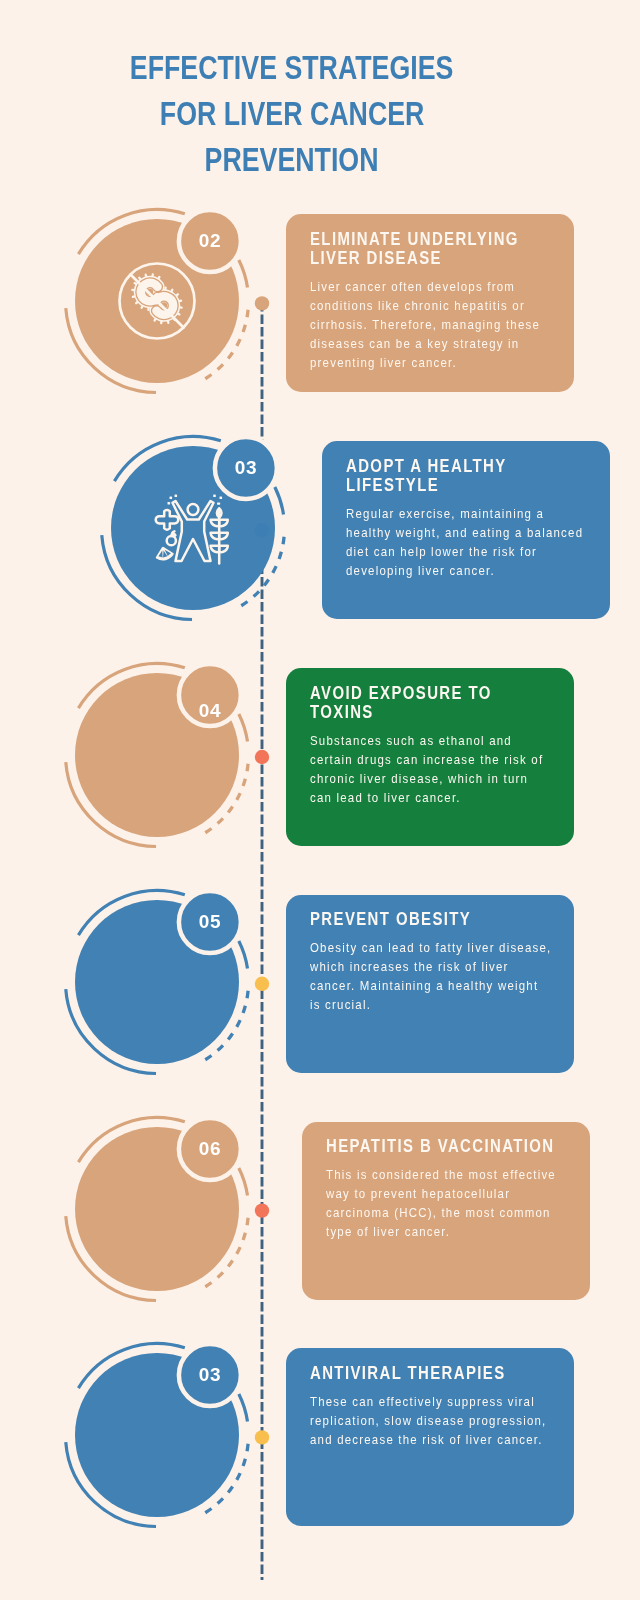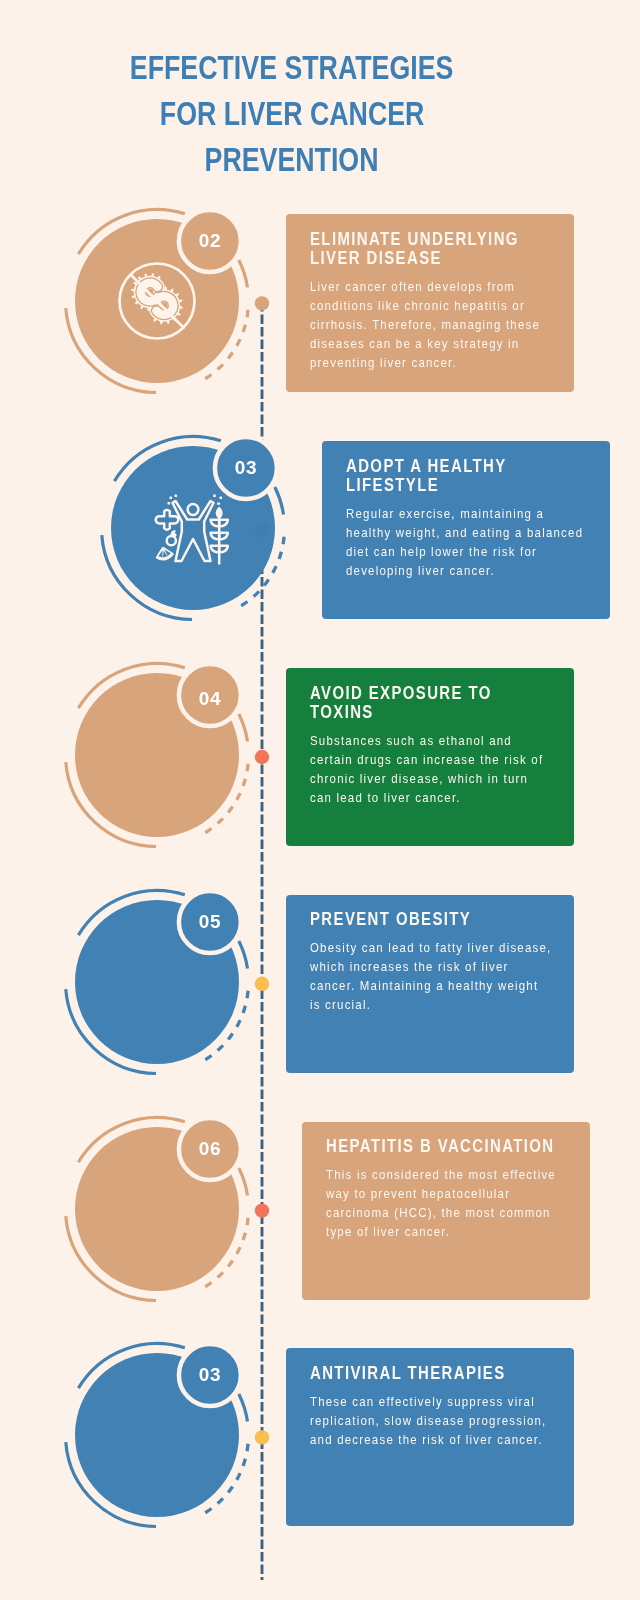--- a/index.html
+++ b/index.html
@@ -6,21 +6,21 @@
   html,body{margin:0;padding:0;}
   body{width:640px;height:1600px;background:#fdf2ea;font-family:"Liberation Sans",sans-serif;overflow:hidden;}
   .page{position:relative;width:640px;height:1600px;}
   .title{position:absolute;left:0;top:44px;width:584px;text-align:center;color:#3d7fb4;
     font-family:"Liberation Sans",sans-serif;font-weight:bold;font-size:34px;line-height:46px;letter-spacing:0px;}
   .title-line{display:block;}
   .title-line>span{display:inline-block;transform:scaleX(0.787);transform-origin:center;}
   .spine{position:absolute;left:0;top:0;width:640px;height:1600px;pointer-events:none;}
   .step{position:absolute;left:0;width:640px;}
   .medal{position:absolute;left:55px;width:210px;height:210px;}
-  .card{position:absolute;border-radius:4px;box-sizing:border-box;padding-left:20px;}
+  .card{position:absolute;border-radius:15px;box-sizing:border-box;padding-left:20px;}
   .card-inner{position:absolute;left:24.4px;top:15.6px;width:320px;white-space:nowrap;transform:scaleX(0.856);transform-origin:left top;}
   .card-h{font-family:"Liberation Sans",sans-serif;font-weight:bold;font-size:17.46px;letter-spacing:1.64px;color:#fdf7f1;line-height:19.1px;text-transform:uppercase;margin:0;}
   .card-b{font-family:"Liberation Sans",sans-serif;font-size:13.38px;letter-spacing:1.42px;color:#fdf7f1;line-height:19px;margin:9px 0 0 0;}
   .badge-num{position:absolute;color:#fff;font-weight:bold;font-size:19px;letter-spacing:0.5px;
     text-align:center;width:60px;}
 </style>
 </head>
 <body>
 
 <div class="page">
@@ -129,21 +129,21 @@
       <div class="step" style="top: 638px; height: 238px;">
         <svg class="medal" viewBox="0 0 260 260" style="left: 27px; top: 0px; width: 260px; height: 260px;">
           <path d="M 51.41 70.15 A 91.5 91.5 0 0 1 157.82 29.83" fill="none" stroke="#d8a47b" stroke-width="3.2" stroke-linecap="butt"></path>
           <path d="M 211.82 76.03 A 91.5 91.5 0 0 1 220.49 103.48" fill="none" stroke="#d8a47b" stroke-width="3.2" stroke-linecap="butt"></path>
           <path d="M 129.04 208.49 A 91.5 91.5 0 0 1 38.77 124.02" fill="none" stroke="#d8a47b" stroke-width="3.2" stroke-linecap="butt"></path>
           <path d="M 221.08 125.77 A 91.5 91.5 0 0 1 171.54 198.53" fill="none" stroke="#d8a47b" stroke-width="3.3" stroke-dasharray="7.5 7.8" stroke-linecap="butt"></path>
           <circle cx="130" cy="117" r="82" fill="#d8a47b"></circle>
           <g transform="translate(130,117) scale(1)"></g>
           <circle cx="182.9" cy="57" r="31" fill="#d8a47b" stroke="#fdf2ea" stroke-width="4.5"></circle>
         </svg>
-        <div class="badge-num" style="left: 179.9px; top: 50px;">04</div>
+        <div class="badge-num" style="left: 179.9px; top: 62px;">04</div>
         <div class="card" style="left: 286px; top: 30px; width: 288px; height: 178px; background: #15803d;">
           <div class="card-inner">
             <div class="card-h">
               <span style="display: block;">AVOID EXPOSURE TO</span>
               <span style="display: block;">TOXINS</span>
             </div>
             <div class="card-b">
               <span style="display: block;">Substances such as ethanol and</span>
               <span style="display: block;">certain drugs can increase the risk of</span>
               <span style="display: block;">chronic liver disease, which in turn</span>

